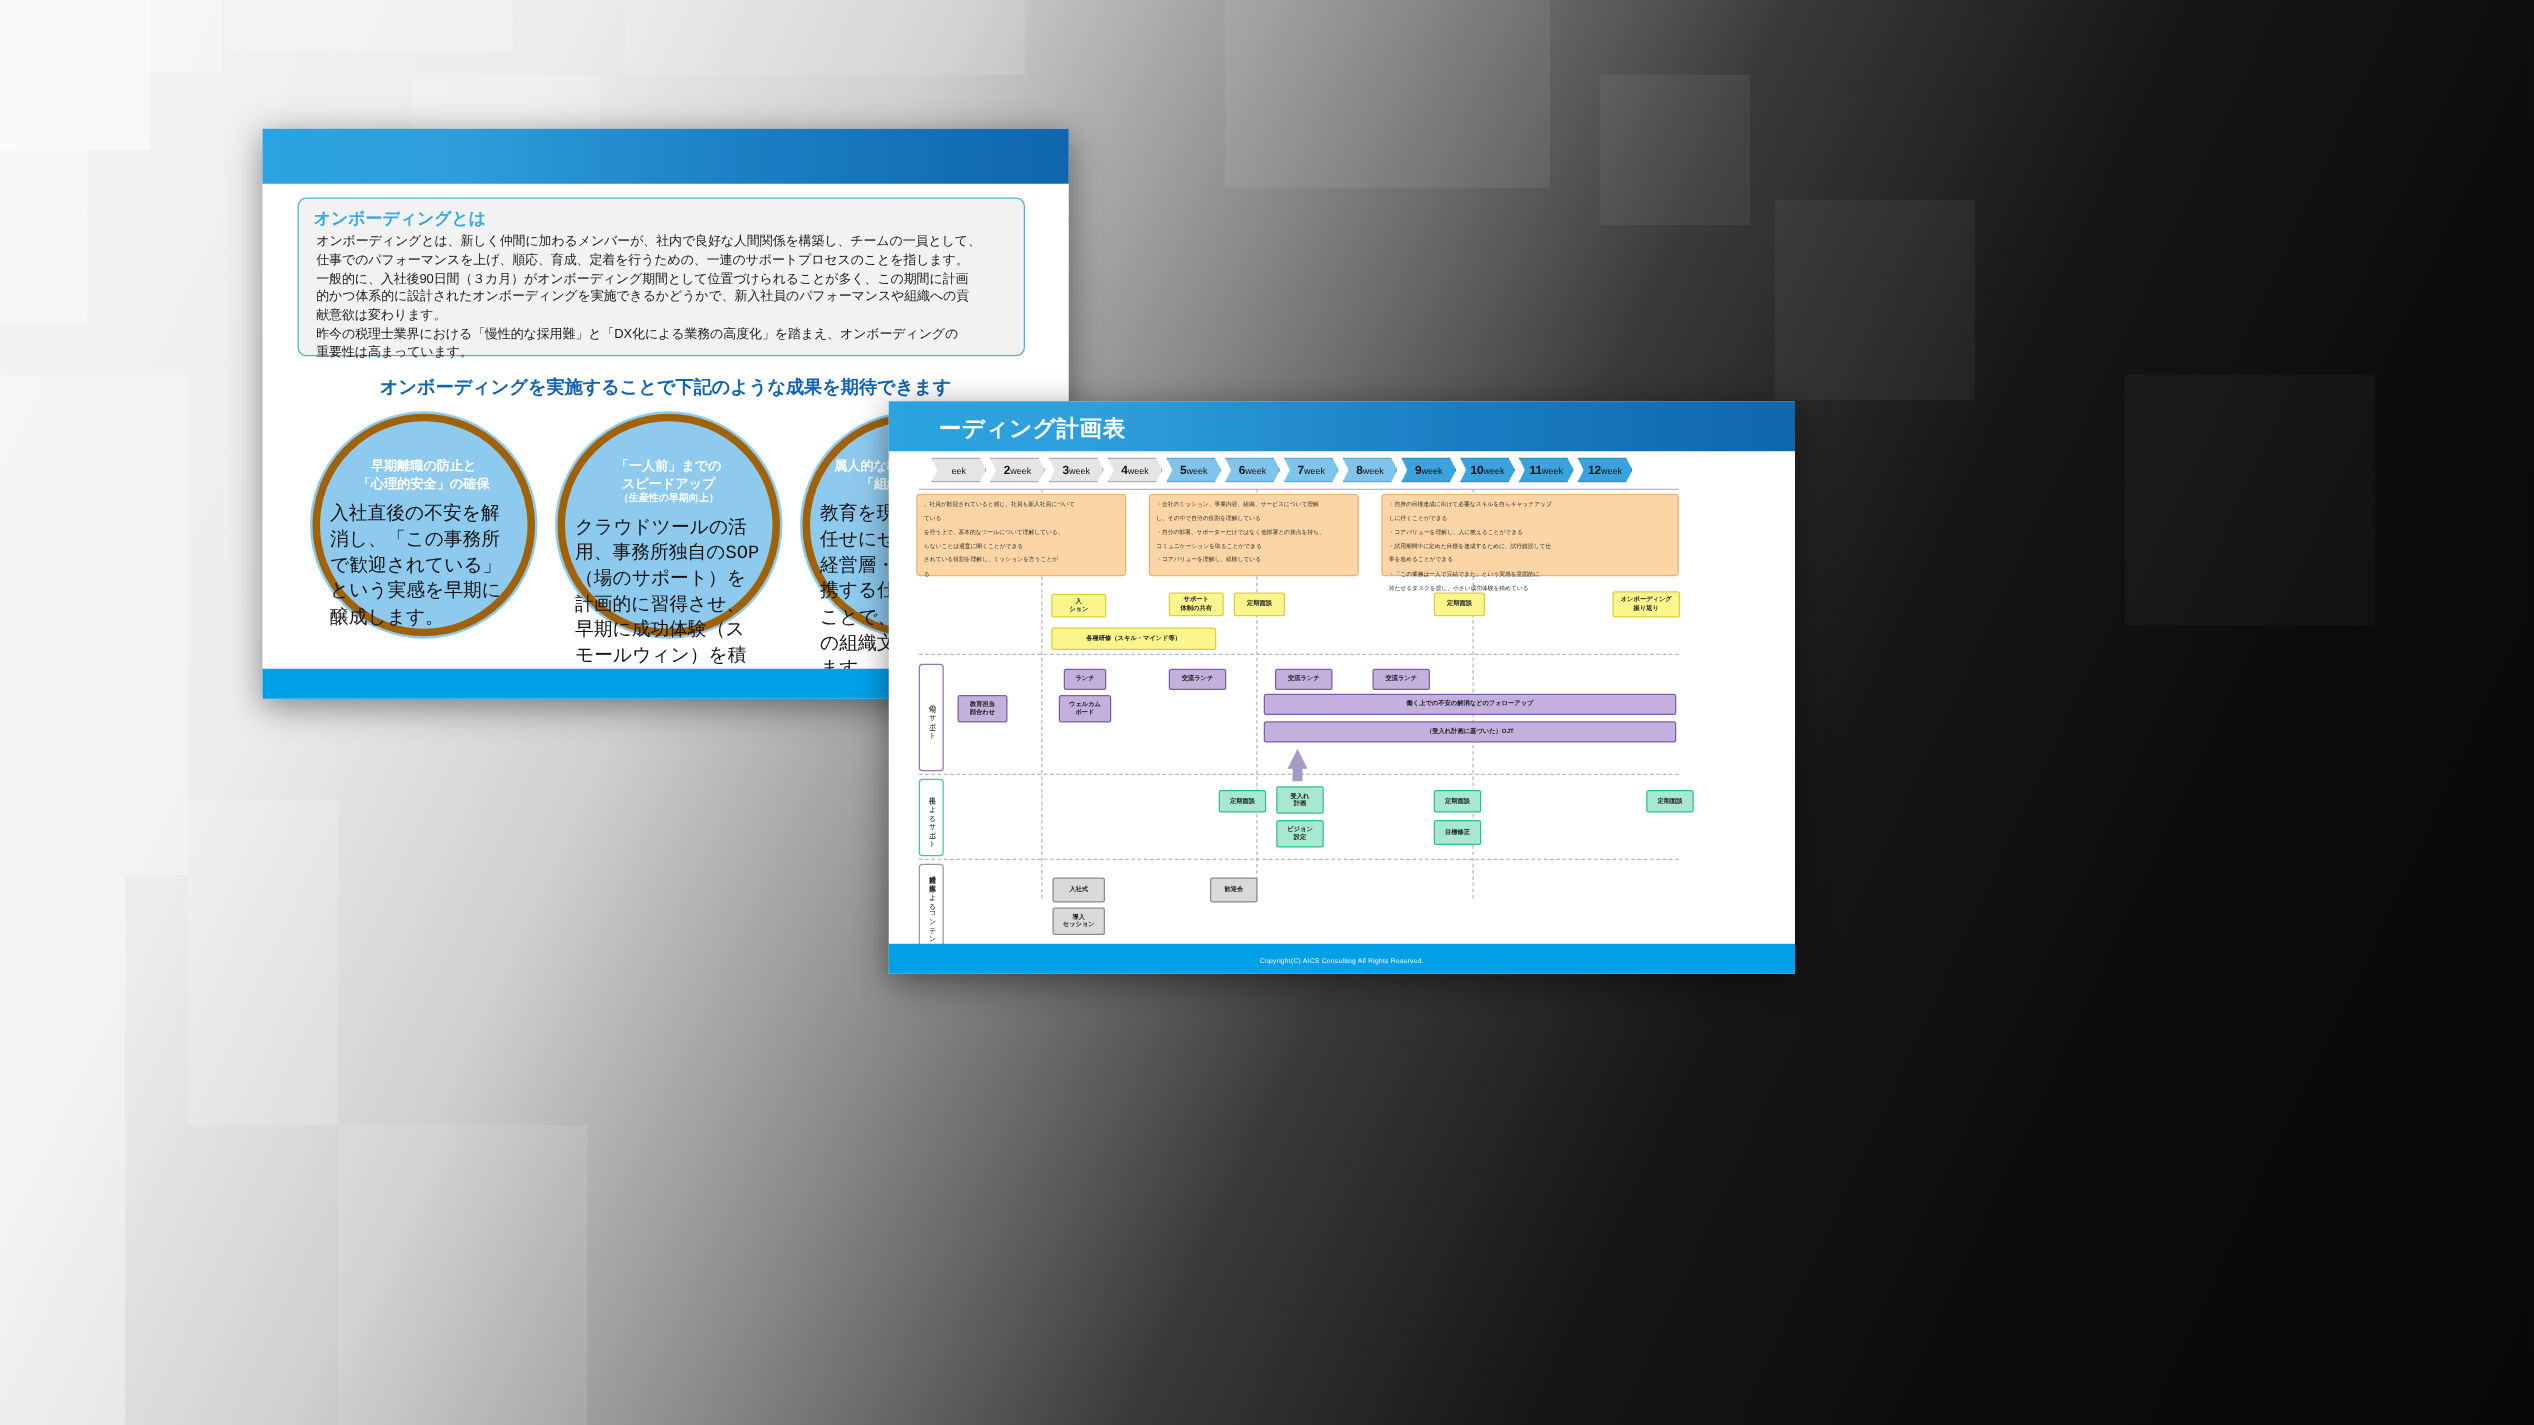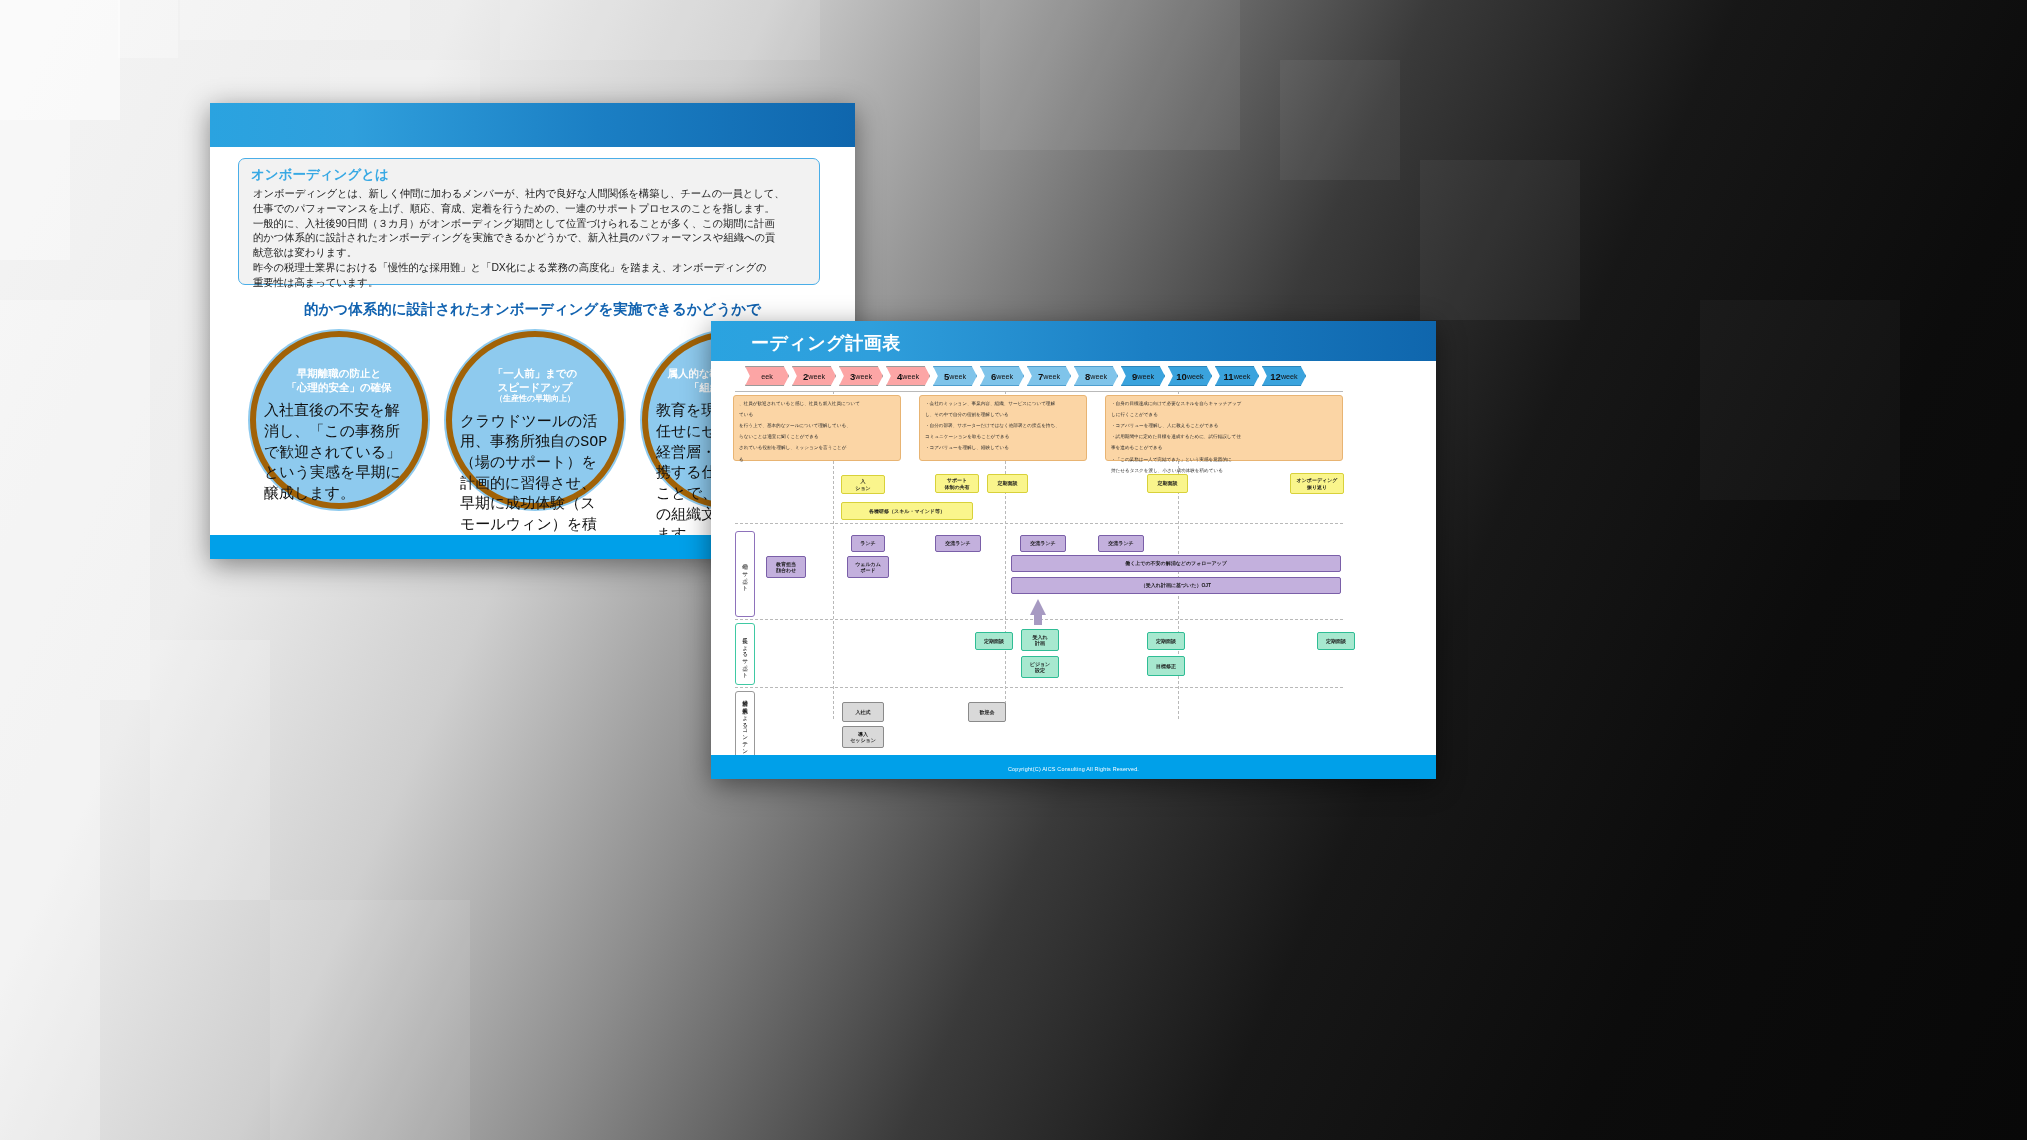--- a/index.html
+++ b/index.html
@@ -46,21 +46,21 @@
   .c-title .sub{display:block;font-size:8px;font-weight:bold;}
   .c-body{margin-top:8px;width:150px;font-size:15px;color:#111;line-height:1.38;font-family:Liberation Mono, monospace;}
   
   #slide2{left:711px;top:321px;width:725px;height:458px;}
   #slide2 .slide-bar{top:0;height:40px;}
   #slide2 .slide-title{left:40px;top:10px;font-size:18px;}
   #slide2 .footer-bar{bottom:0;height:24px;}
   #slide2 .footer-txt{bottom:7px;font-size:5.4px;letter-spacing:.2px;}
   
   .weeks{position:absolute;left:34px;top:45px;height:20px;display:flex;gap:3px;}
-  .wk{position:relative;width:44px;height:20px;background:#fca5a5;
+  .wk{position:relative;width:44px;height:20px;background:#e5e5e5;
       border:1px solid #9a9a9a;box-sizing:border-box;
       display:flex;align-items:center;justify-content:center;
       clip-path:polygon(0 0,88% 0,100% 50%,88% 100%,0 100%,11% 50%);
       font-size:8px;color:#111;}
   .wk.lit{background:#7fc4ea;border-color:#4f9fcf;}
   .wk.lit2{background:#3aa3dd;border-color:#2a86bb;}
   .wk b{font-size:9.5px;}
   .wk small{font-size:7.2px;}
   
   .grid{position:absolute;left:12px;top:70px;width:624px;height:358px;}
@@ -115,21 +115,21 @@
         <p>オンボーディングとは、新しく仲間に加わるメンバーが、社内で良好な人間関係を構築し、チームの一員として、</p>
         <p>仕事でのパフォーマンスを上げ、順応、育成、定着を行うための、一連のサポートプロセスのことを指します。</p>
         <p>一般的に、入社後90日間（３カ月）がオンボーディング期間として位置づけられることが多く、この期間に計画</p>
         <p>的かつ体系的に設計されたオンボーディングを実施できるかどうかで、新入社員のパフォーマンスや組織への貢</p>
         <p>献意欲は変わります。</p>
         <p>昨今の税理士業界における「慢性的な採用難」と「DX化による業務の高度化」を踏まえ、オンボーディングの</p>
         <p>重要性は高まっています。</p>
       </div>
   </div>
 
-  <div class="s1-head">的かつ体系的に設計されたオンボーディングを実施できるかどうかで</div>
+  <div class="s1-head">オンボーディングを実施することで下記のような成果を期待できます</div>
 
   <div class="circles" id="circles">
       <div class="circ">
         <div class="c-title">早期離職の防止と<br>「心理的安全」の確保</div>
         <div class="c-body">入社直後の不安を解消し、「この事務所で歓迎されている」という実感を早期に醸成します。</div>
       </div>
       <div class="circ">
         <div class="c-title">「一人前」までの<br>スピードアップ<span class="sub">（生産性の早期向上）</span></div>
         <div class="c-body">クラウドツールの活用、事務所独自のSOP（場のサポート）を計画的に習得させ、早期に成功体験（スモールウィン）を積ませます。</div>
       </div>

